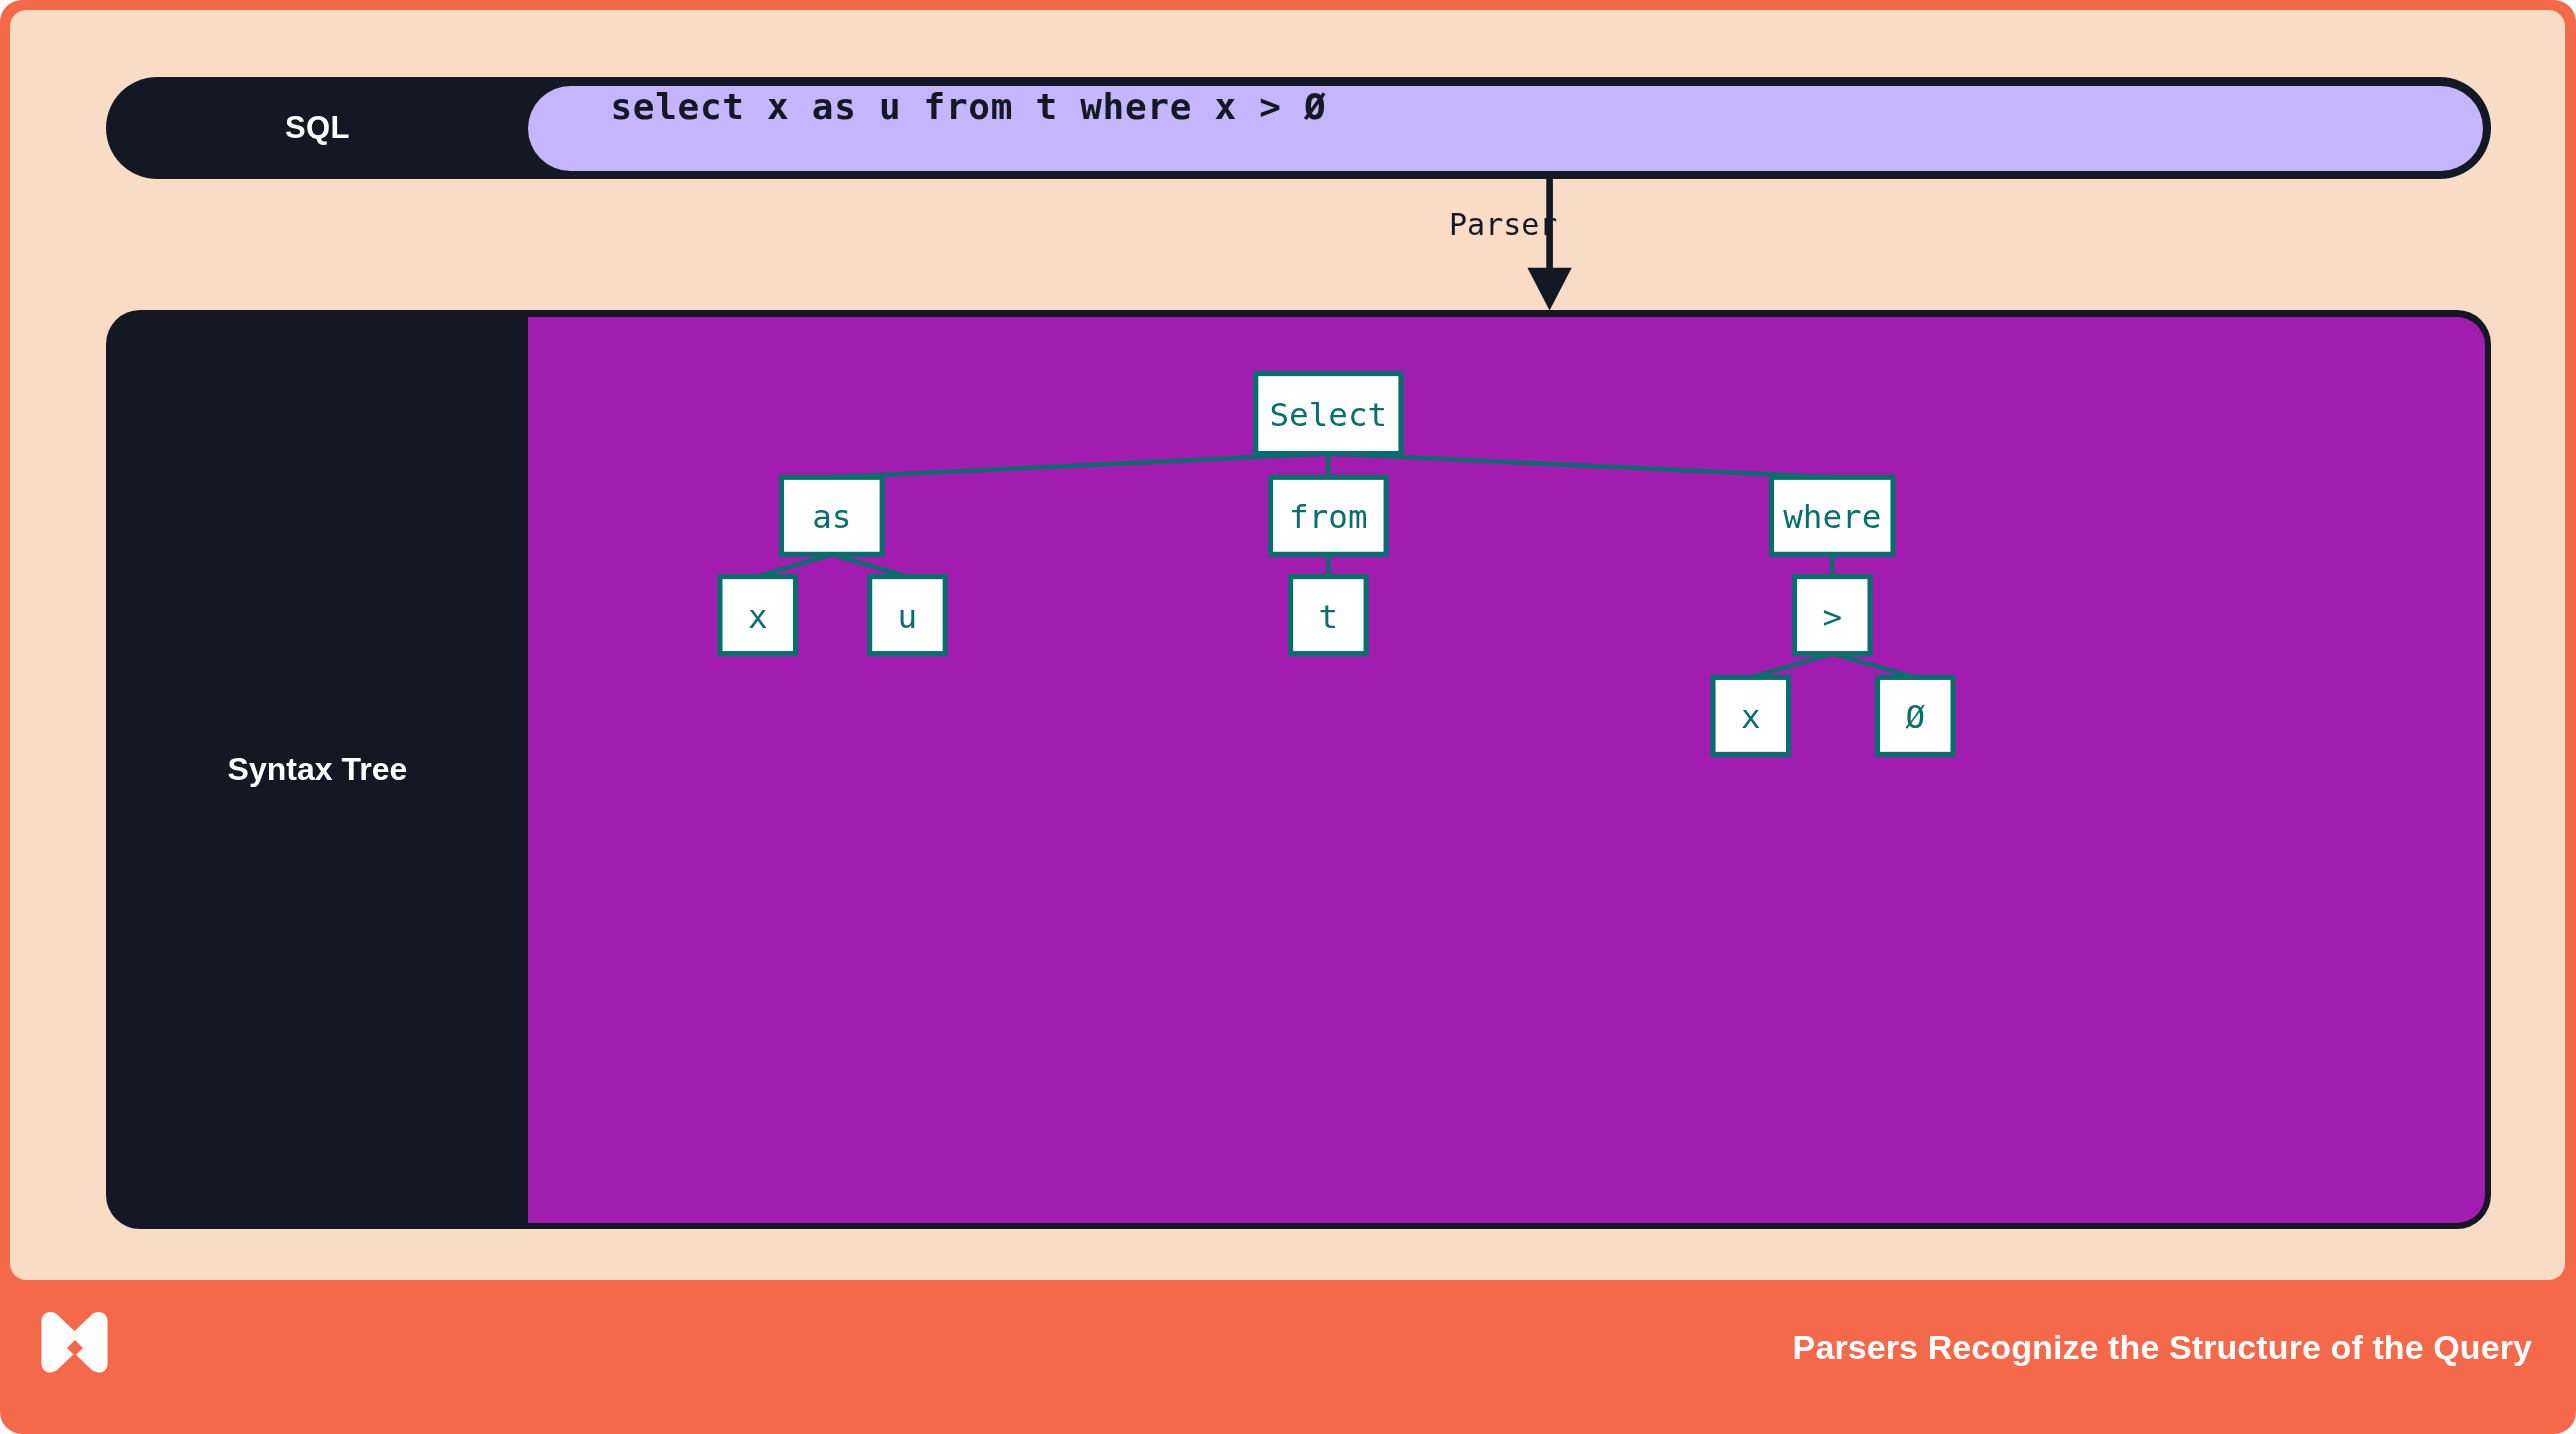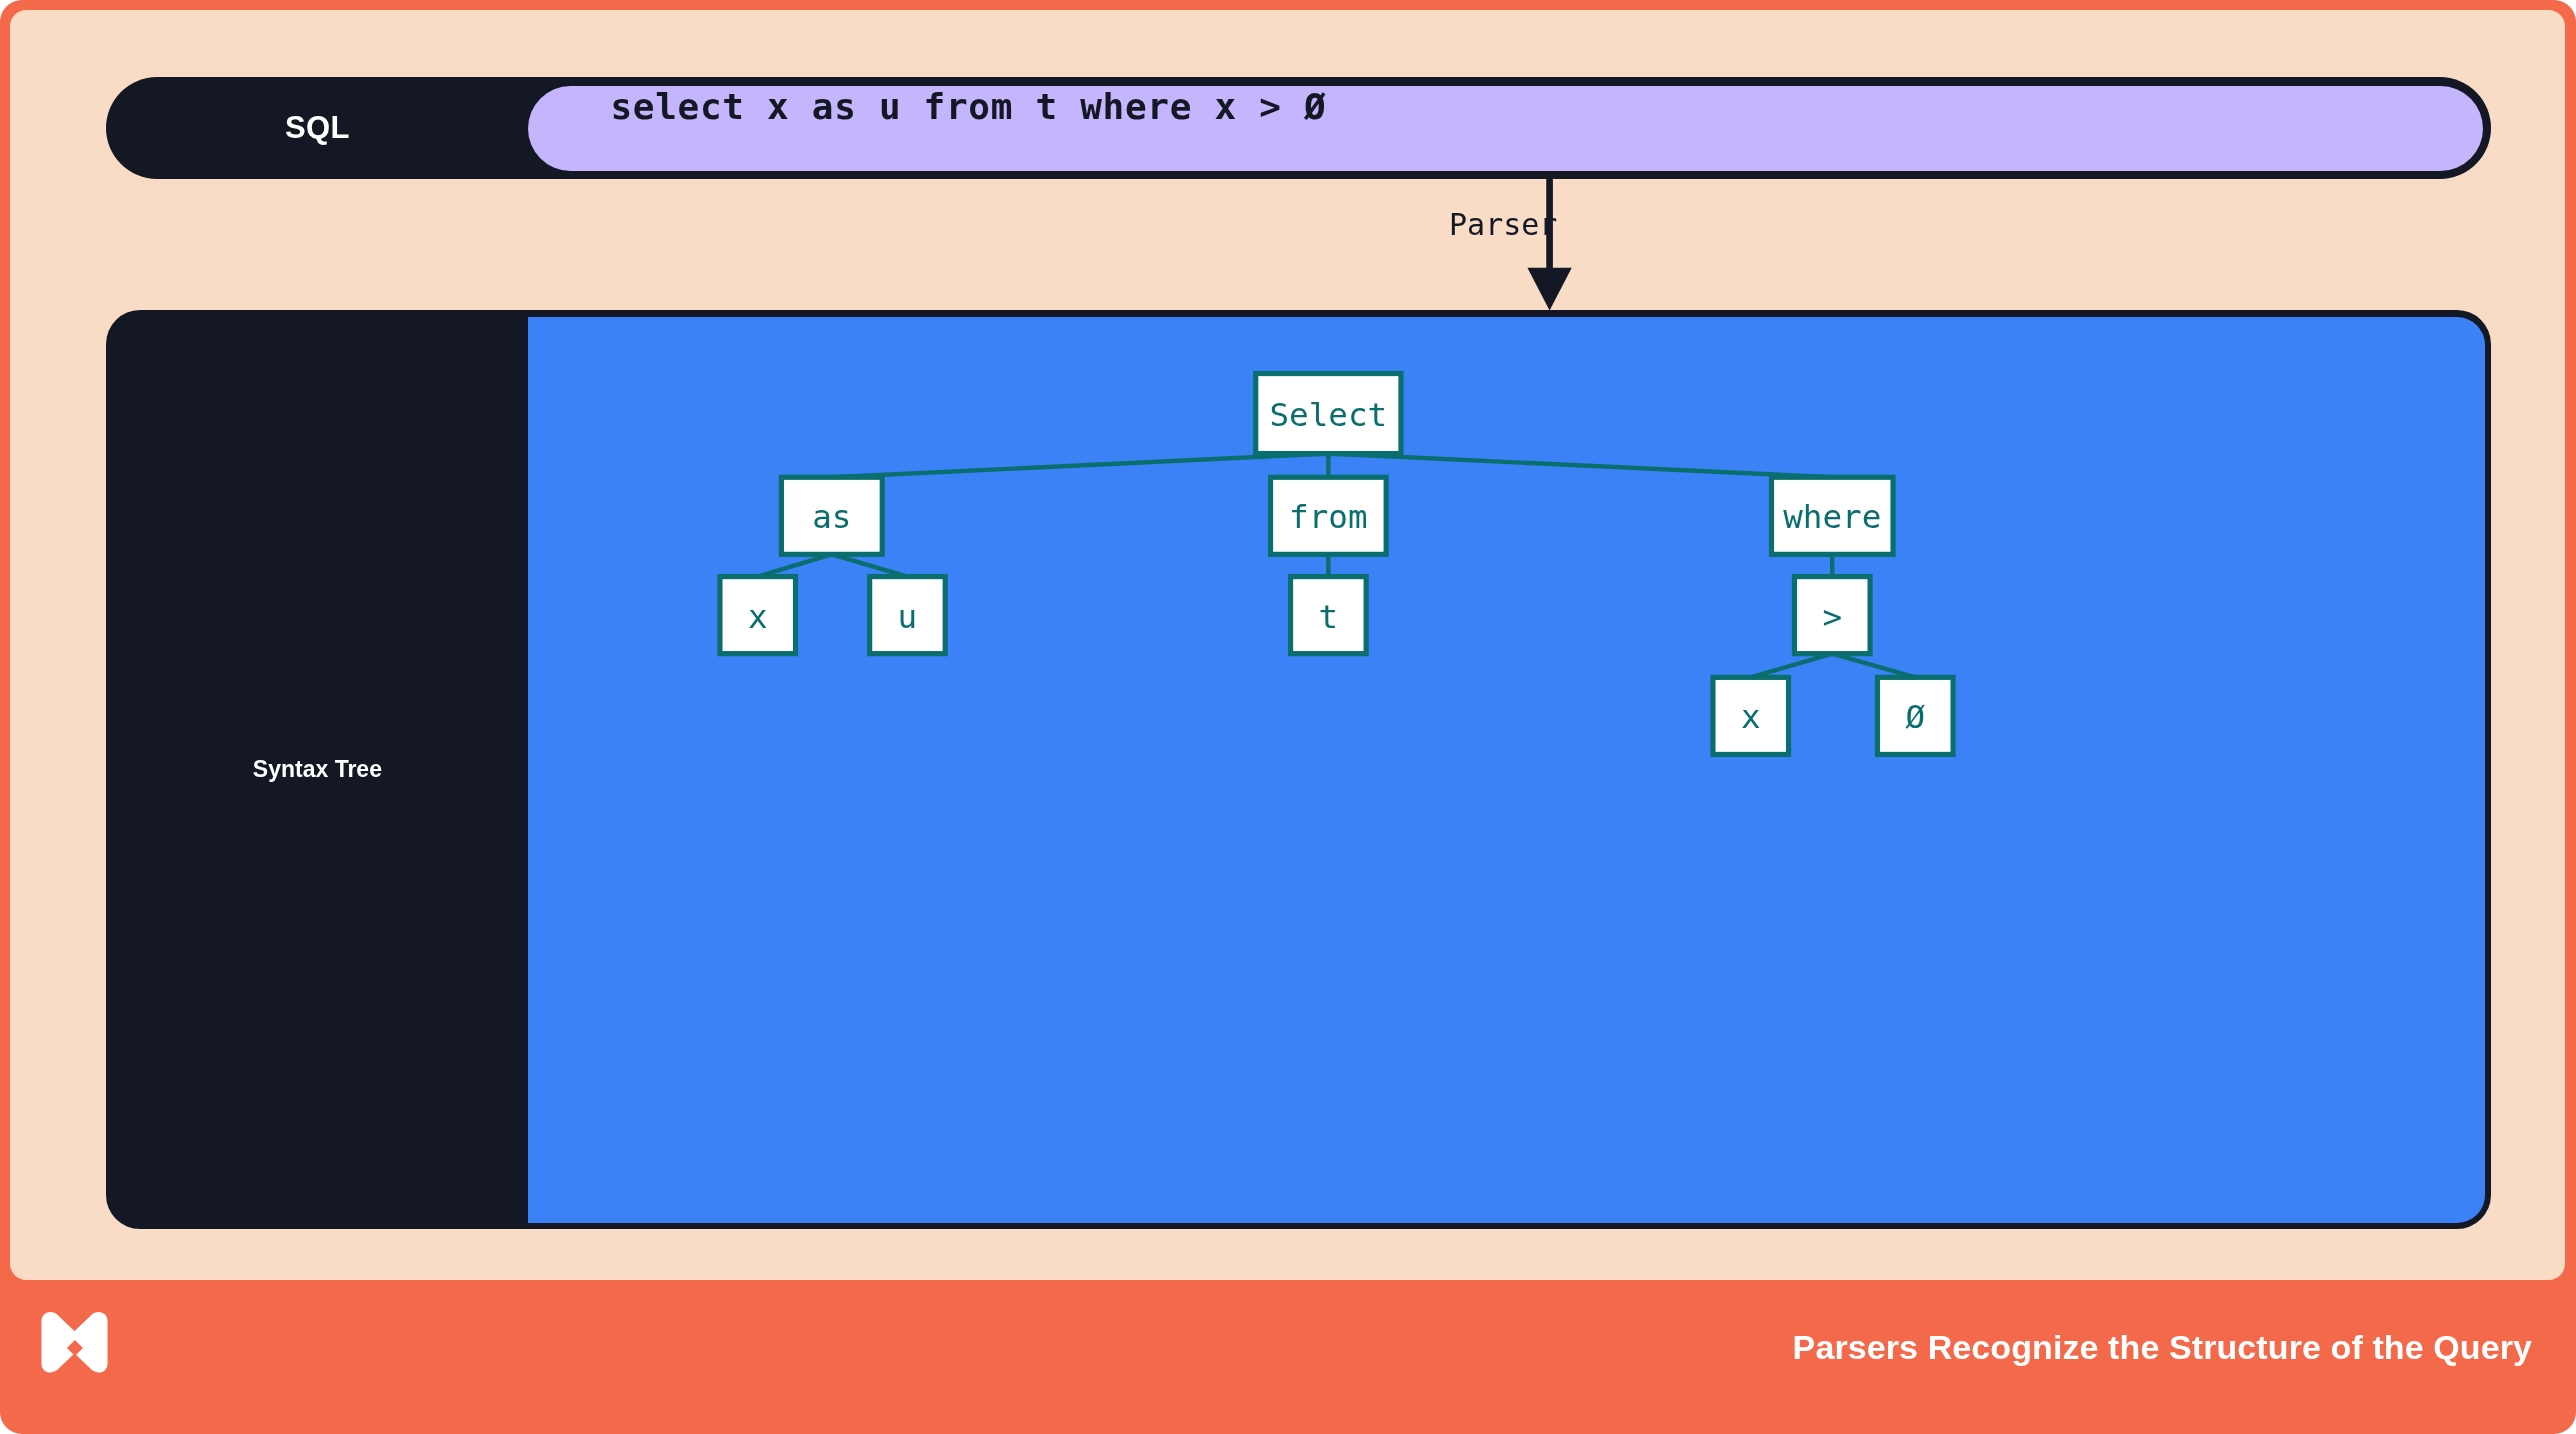--- a/index.html
+++ b/index.html
@@ -108,27 +108,27 @@
     display: flex;
     align-items: stretch;
   }
   .tree-label-cell {
     width: 422px;
     flex: 0 0 422px;
     display: flex;
     align-items: center;
     justify-content: center;
     color: #FFFFFF;
-    font-size: 23px;
+    font-size: 32px;
     font-weight: 700;
   }
   .tree-canvas-cell {
     flex: 1 1 auto;
     margin: 6.7px 6.7px 6.7px 0;
-    background: #3b82f6;
+    background: #a21caf;
     border-radius: 0 28px 28px 0;
     position: relative;
     overflow: hidden;
   }
   .tree-svg { position: absolute; left: 0; top: 0; }
 
   .node-label {
     font-family: "DejaVu Sans Mono", "Liberation Mono", monospace;
     fill: #0B6E6E;
     font-size: 44px;

